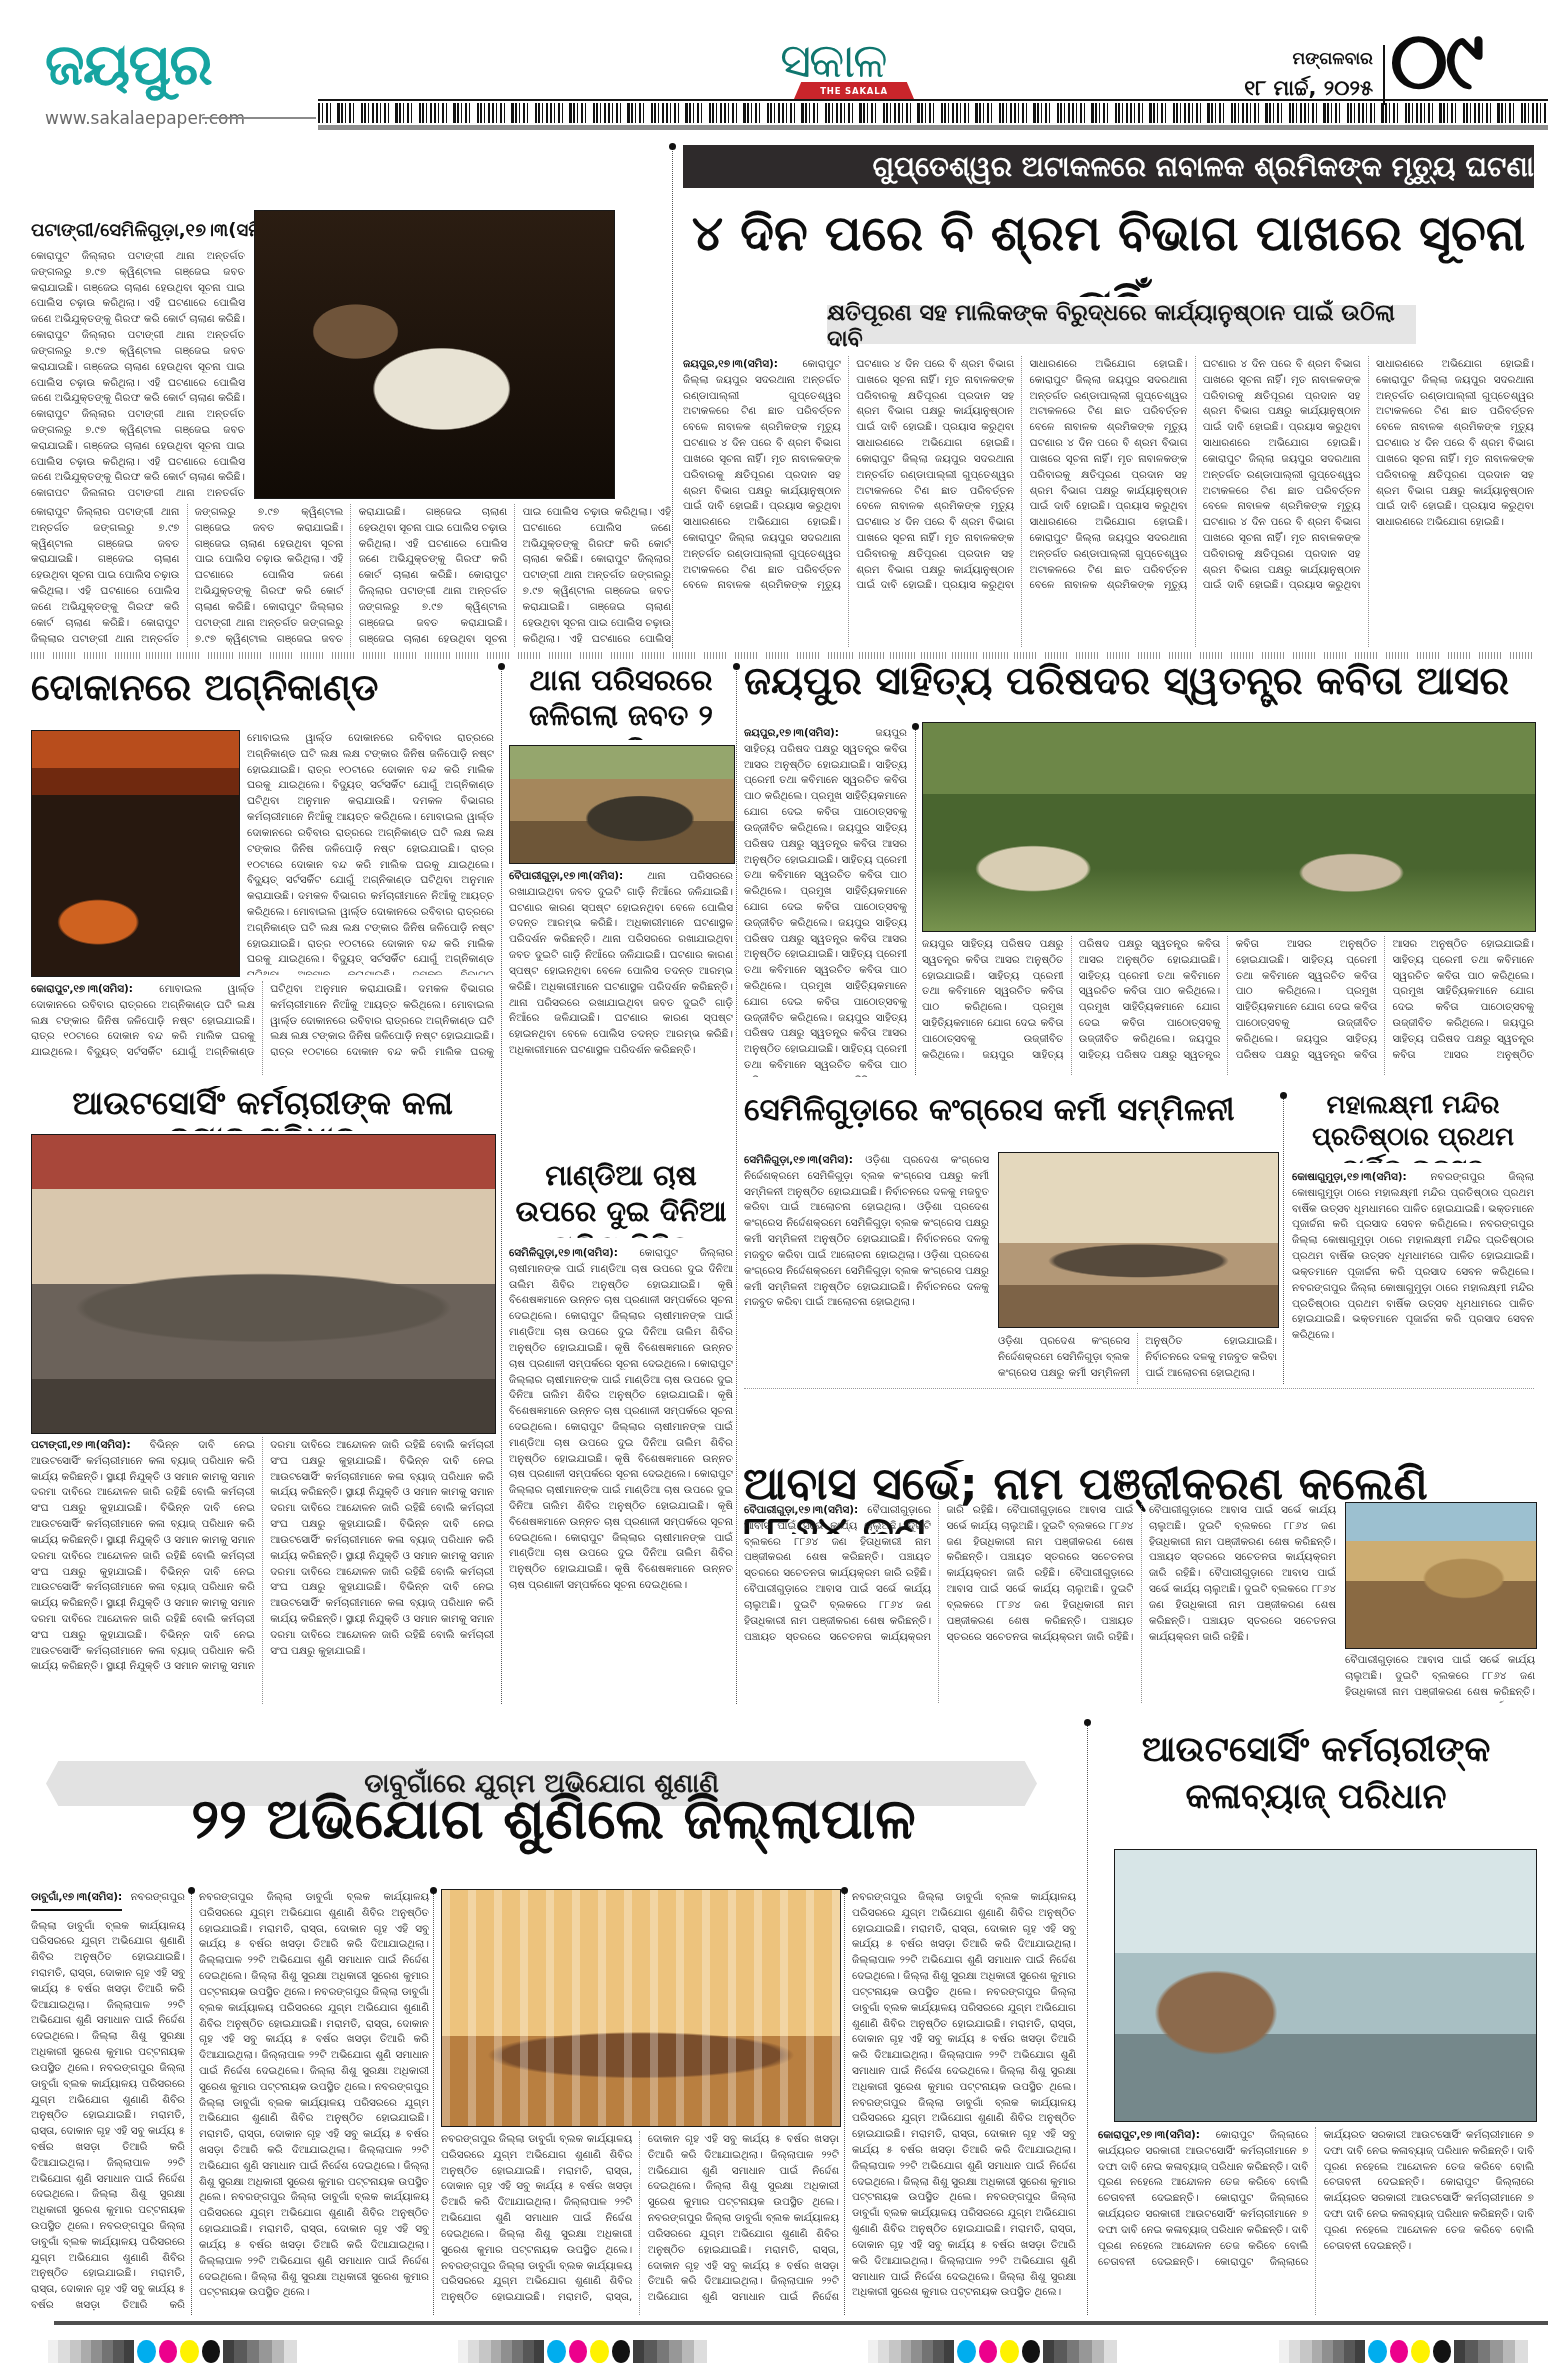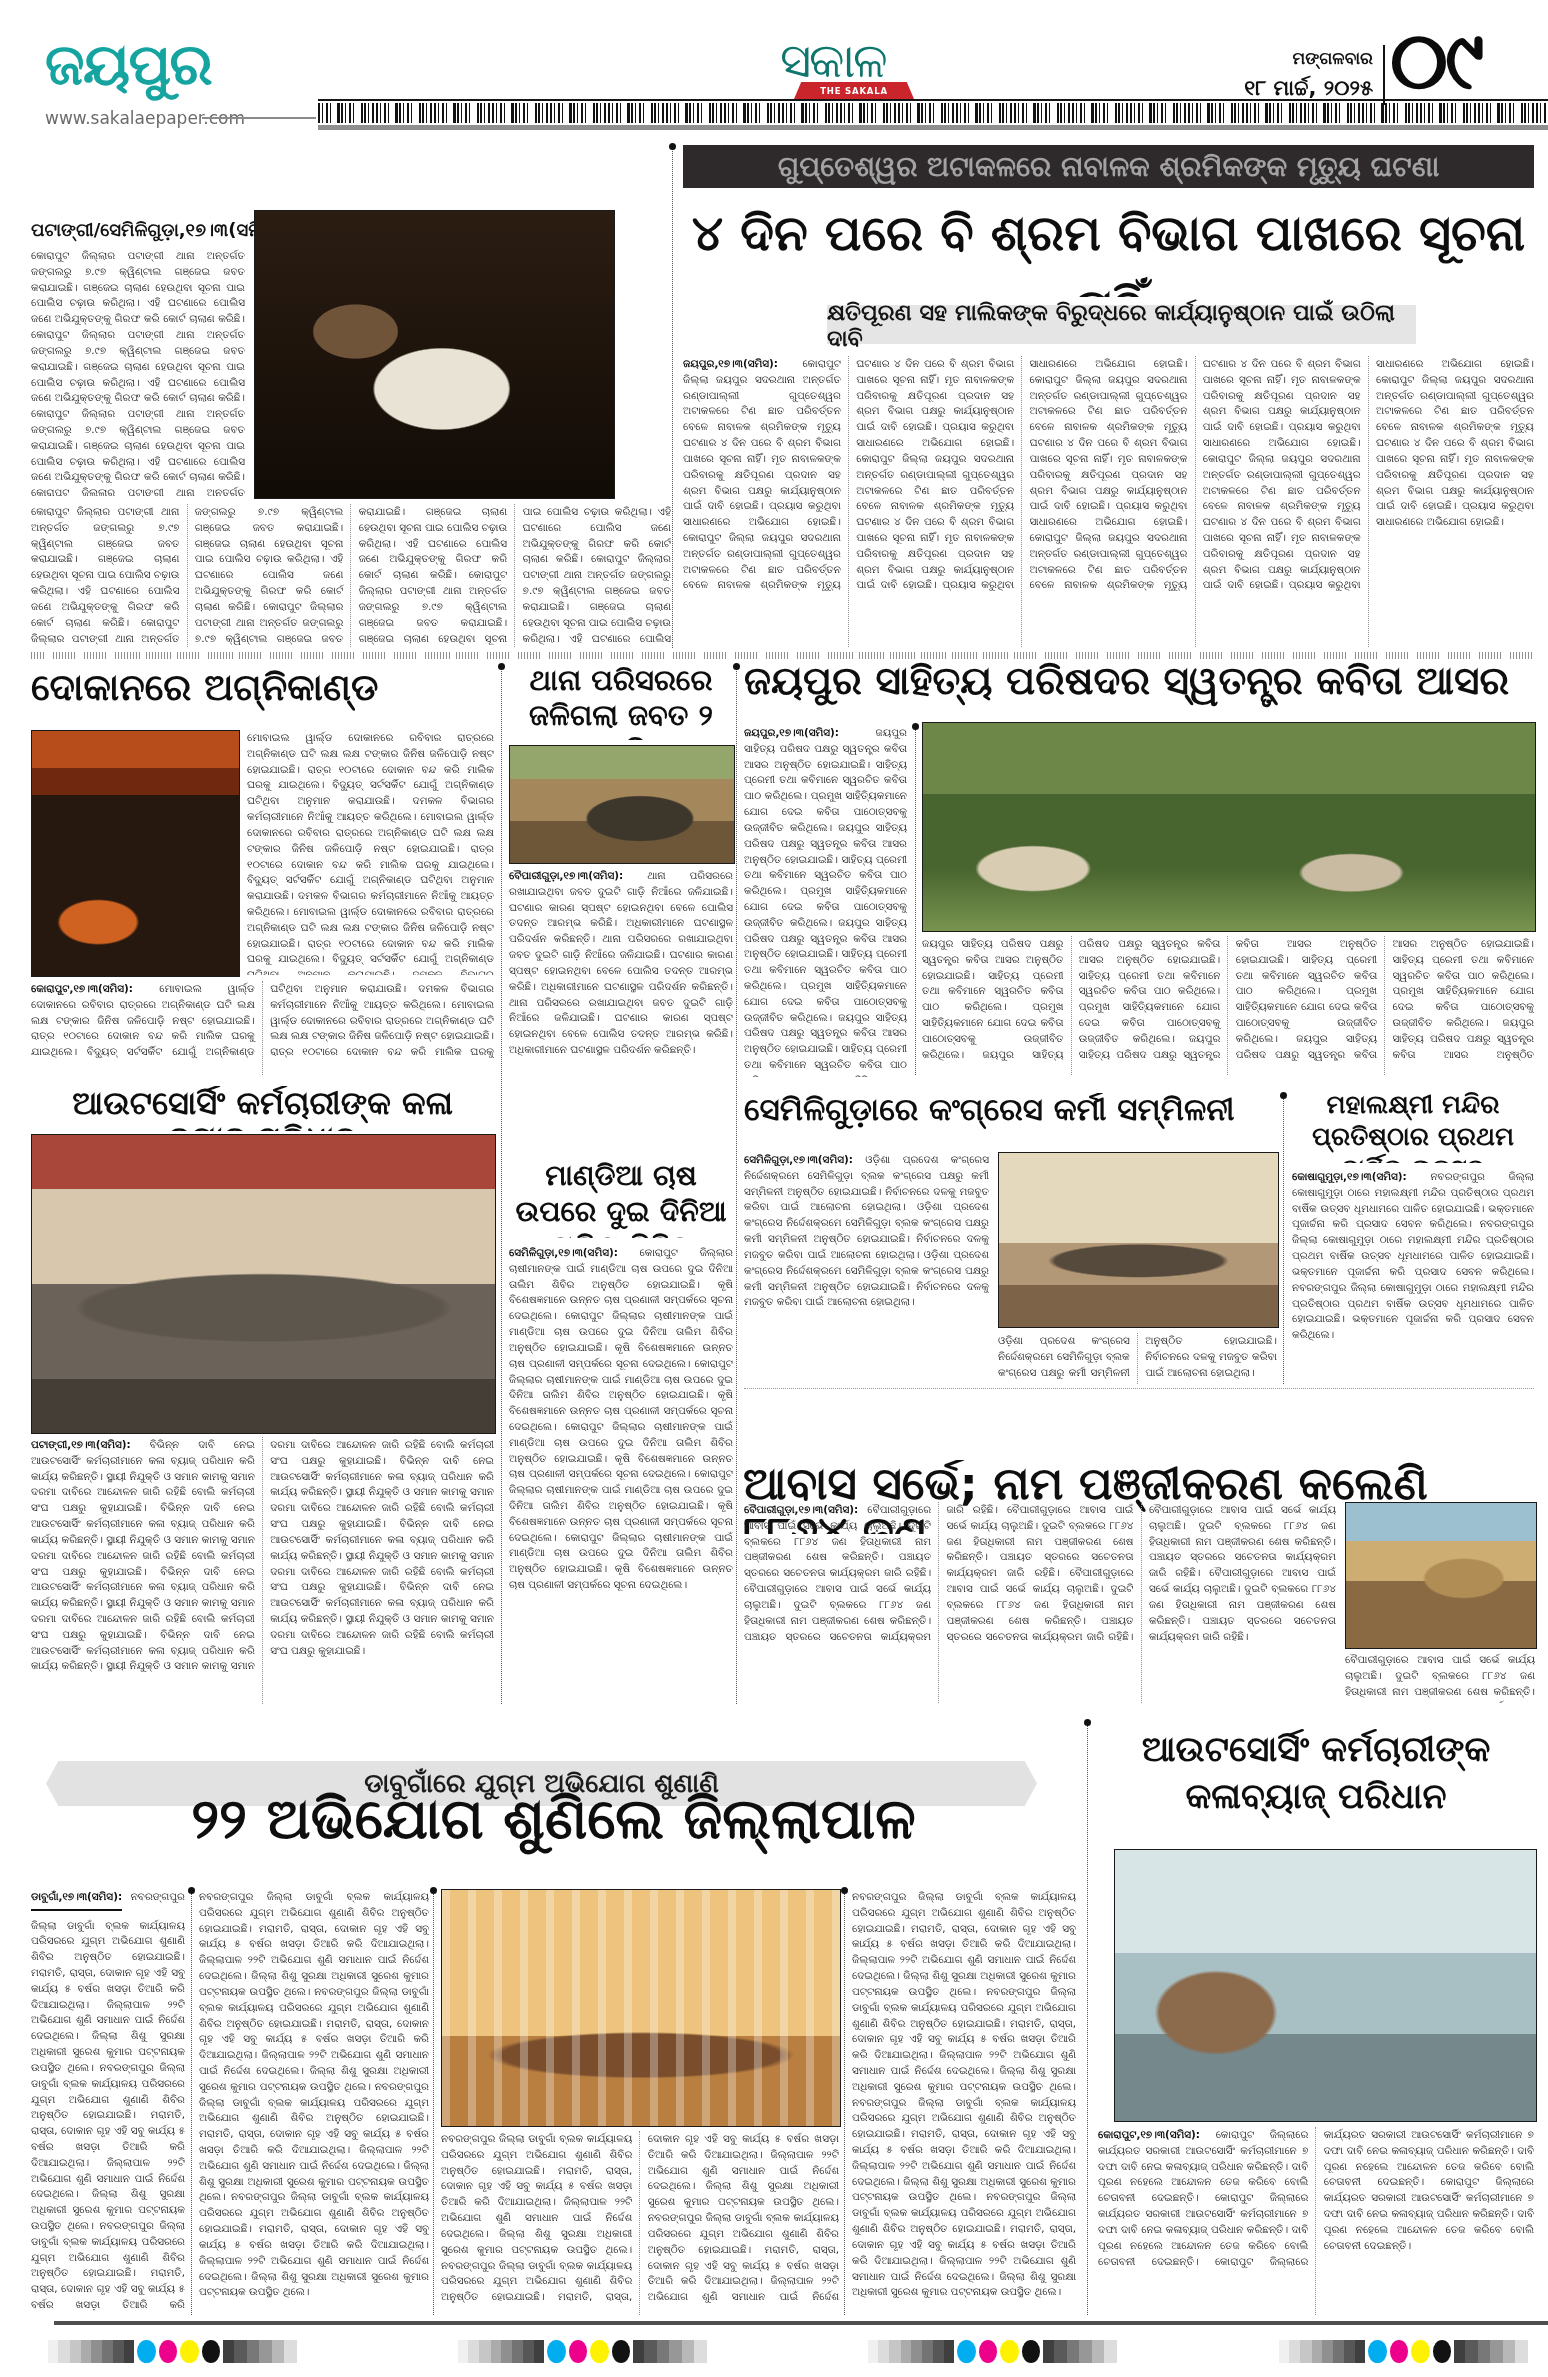--- a/index.html
+++ b/index.html
@@ -23,21 +23,21 @@
   .ph-hall{background:radial-gradient(ellipse 60% 18% at 50% 62%,#564a3c 0 50%,rgba(86,74,60,0) 54%),linear-gradient(180deg,#e4d8bd 0 52%,#b39877 52% 76%,#7d6347 76%);}
   .ph-group{background:radial-gradient(ellipse 70% 20% at 50% 58%,#5d564d 0 55%,rgba(93,86,77,0) 58%),linear-gradient(180deg,#a8473a 0 18%,#d9c7ad 18% 50%,#6b625a 50% 82%,#453e37 82%);}
   .ph-village{background:radial-gradient(ellipse 40% 26% at 62% 52%,#b08d54 0 50%,rgba(176,141,84,0) 54%),linear-gradient(180deg,#9cc0d0 0 26%,#cdad72 26% 54%,#8a6a43 54%);}
   .ph-stage{background:repeating-linear-gradient(90deg,rgba(255,255,255,.30) 0 7.7px,rgba(255,255,255,0) 7.7px 26px),radial-gradient(ellipse 70% 18% at 50% 70%,#7a4e2c 0 50%,rgba(122,78,44,0) 55%),linear-gradient(180deg,#edc37d 0 62%,#b97f40 62%);}
   .ph-office{background:radial-gradient(ellipse 28% 30% at 24% 60%,#8c6a4c 0 48%,rgba(140,106,76,0) 52%),linear-gradient(180deg,#d7e5e7 0 38%,#a8bfc3 38% 68%,#75888b 68%);}
   .microbar{background:repeating-linear-gradient(90deg,#111 0 1.5px,#fff 1.5px 3.9px,#111 3.9px 4.6px,#fff 4.6px 7.7px,#111 7.7px 10px,#fff 10px 11.6px);}
   .tickrule{background:repeating-linear-gradient(90deg,#8f8f8f 0 0.8px,rgba(0,0,0,0) 0.8px 3.1px);}
   .kicker{position:absolute;background:#e2e2e2;display:flex;align-items:center;justify-content:center;
           clip-path:polygon(0 50%,12.3px 0,calc(100% - 12.3px) 0,100% 50%,calc(100% - 12.3px) 100%,12.3px 100%);
           font-weight:700;font-size:26px;color:#1b1b1b;}
-  .banner{position:absolute;background:#2e2a2b;color:#a3a3a3;display:flex;align-items:center;justify-content:center;font-weight:700;font-size:28px;}
+  .banner{position:absolute;background:#2e2a2b;color:#ffffff;display:flex;align-items:center;justify-content:flex-end;font-weight:700;font-size:28px;}
   .subband{position:absolute;background:#e5e5e5;display:flex;align-items:center;justify-content:center;font-weight:700;font-size:22.4px;color:#141414;}
   .regstrip{position:absolute;top:2338px;height:26px;display:flex;align-items:center;gap:3.1px;}
   .greyrampL{width:86px;height:23px;background:linear-gradient(90deg,#f0f0f0 0 12%,#dcdcdc 12% 25%,#c6c6c6 25% 38%,#ababab 38% 50%,#8f8f8f 50% 63%,#737373 63% 76%,#575757 76% 88%,#3f3f3f 88%);}
   .greyrampR{width:74px;height:23px;background:linear-gradient(90deg,#3f3f3f 0 15%,#5a5a5a 15% 32%,#787878 32% 49%,#979797 49% 66%,#b8b8b8 66% 83%,#dddddd 83%);}
   .dot{width:18.5px;height:23px;border-radius:50%;}
   .d-c{background:#00adee}.d-m{background:#ec008c}.d-y{background:#fff200}.d-k{background:#121212}
 </style>
 </head>
 <body>
 

